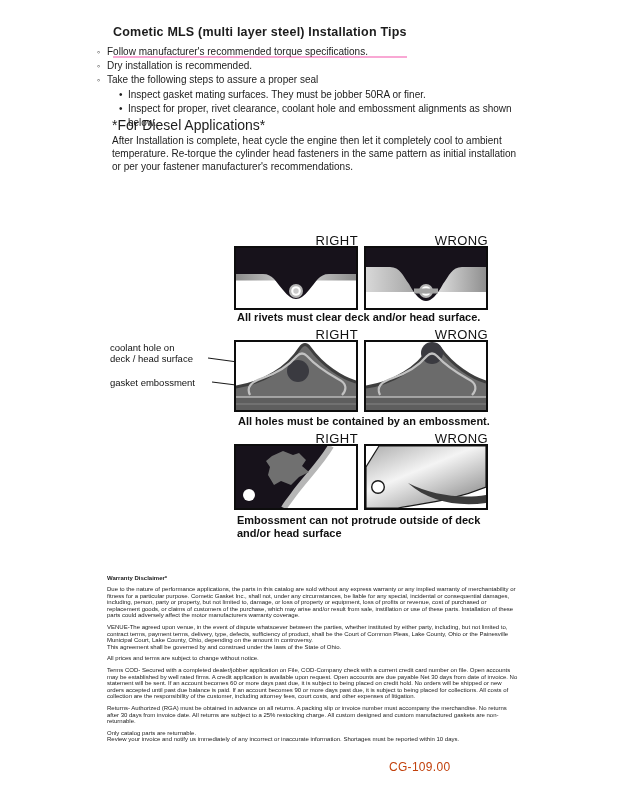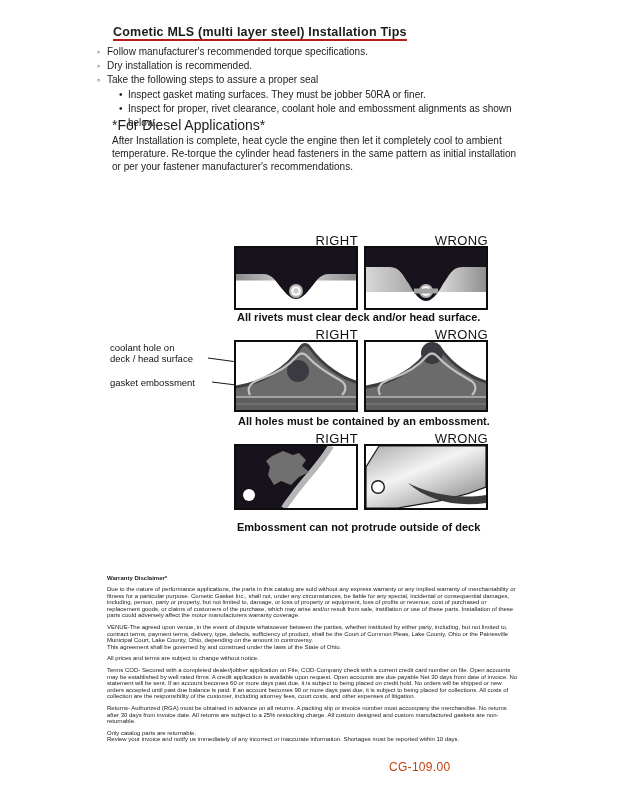--- a/index.html
+++ b/index.html
@@ -1,21 +1,21 @@
 <!DOCTYPE html>
 <html><head>
 <meta charset="utf-8">
 <style>
   html,body{margin:0;padding:0;background:#fff;}
   #page{position:relative;width:618px;height:800px;background:#ffffff;overflow:hidden;
         font-family:"Liberation Sans", sans-serif;color:#1c1c1c;}
   .abs{position:absolute;}
   
   #title{left:113px;top:25px;font-size:12.5px;font-weight:bold;letter-spacing:.2px;
-         border-bottom:2px solid #b91c1c;padding-bottom:0;}
+         border-bottom:2px solid #f9a8d4;padding-bottom:17px;}
   
   #tips{left:97px;top:45px;width:432px;font-size:10px;line-height:14.2px;}
   .brow{display:flex;}
   .bmark{width:10px;flex:0 0 10px;font-size:9px;line-height:14.2px;text-align:left;}
   .sub{padding-left:22px;}
   .sub .bmark{width:9px;flex:0 0 9px;font-size:10px;}
   
   #diesel-head{left:112px;top:117px;font-size:14px;font-weight:normal;}
   #diesel{left:112px;top:134px;width:412px;font-size:10px;line-height:13.2px;}
   #diesel p{margin:0 0 3.5px 0;}
@@ -189,22 +189,23 @@
             <stop offset="1" stop-color="#8d8d8d"></stop>
         </linearGradient>
       </defs>
       <rect width="120" height="62" fill="#ffffff"></rect>
       <path d="M13,0 H120 V41 C86,55 58,57 32,62 H0 V21 Z" fill="url(#s3w)" stroke="#1a1a1a" stroke-width="1.2"></path>
       <path d="M42,37 C66,49 94,53 120,49 V57 C90,61 62,55 42,37 Z" fill="#3b3b3b"></path>
       <circle cx="12" cy="41" r="6.3" fill="#ffffff" stroke="#1a1a1a" stroke-width="1.4"></circle>
     </svg>
   </div>
 
-  <div class="caption" style="left:237px;top:514px;margin-top:7px;">
+  <div class="caption" style="left:237px;top:514px;">
     <div>Embossment can not protrude outside of deck</div>
+    <div>and/or head surface</div>
   </div>
 
   <div id="legal" class="abs">
     <p class="head">Warranty Disclaimer*</p>
     <p>Due to the nature of performance applications, the parts in this catalog are sold without any express warranty or any implied warranty of merchantability or fitness for a particular purpose.  Cometic Gasket Inc., shall not, under any circumstances, be liable for any special, incidental or consequential damages, including, person, party or property, but not limited to, damage, or loss of property or equipment, loss of profits or revenue, cost of purchased or replacement goods, or claims of customers of the purchase, which may arise and/or result from sale, instillation or use of these parts.  Installation of these parts could adversely affect the motor manufacturers warranty coverage.</p>
     <p class="tight">VENUE-The agreed upon venue, in the event of dispute whatsoever between the parties, whether instituted by either party, including, but not limited to, contract terms, payment terms, delivery, type, defects, sufficiency of product, shall be the Court of Common Pleas, Lake County, Ohio or the Painesville Municipal Court, Lake County, Ohio, depending on the amount in controversy.</p>
     <p>This agreement shall be governed by and construed under the laws of the State of Ohio.</p>
     <p>All prices and terms are subject to change without notice.</p>
     <p>Terms COD- Secured with a completed dealer/jobber application on File, COD-Company check with a current credit card number on file.  Open accounts may be established by well rated firms.  A credit application is available upon request.  Open accounts are due payable Net 30 days from date of invoice.  No statement will be sent.  If an account becomes 60 or more days past due, it is subject to being placed on credit hold.  No orders will be shipped or new orders accepted until past due balance is paid.  If an account becomes 90 or more days past due, it is subject to being placed for collections.  All costs of collection are the responsibility of the customer, including attorney fees, court costs, and other expenses of litigation.</p>
     <p>Returns- Authorized (RGA) must be obtained in advance on all returns.  A packing slip or invoice number must accompany the merchandise.  No returns after 30 days from invoice date.  All returns are subject to a 25% restocking charge.  All custom designed and custom manufactured gaskets are non-returnable.</p>

